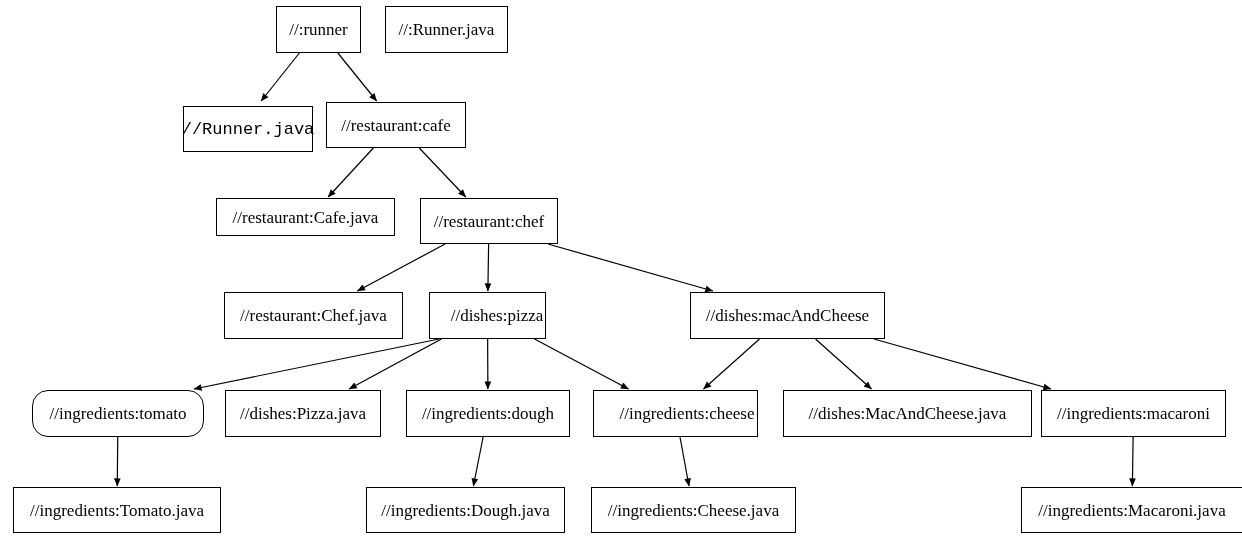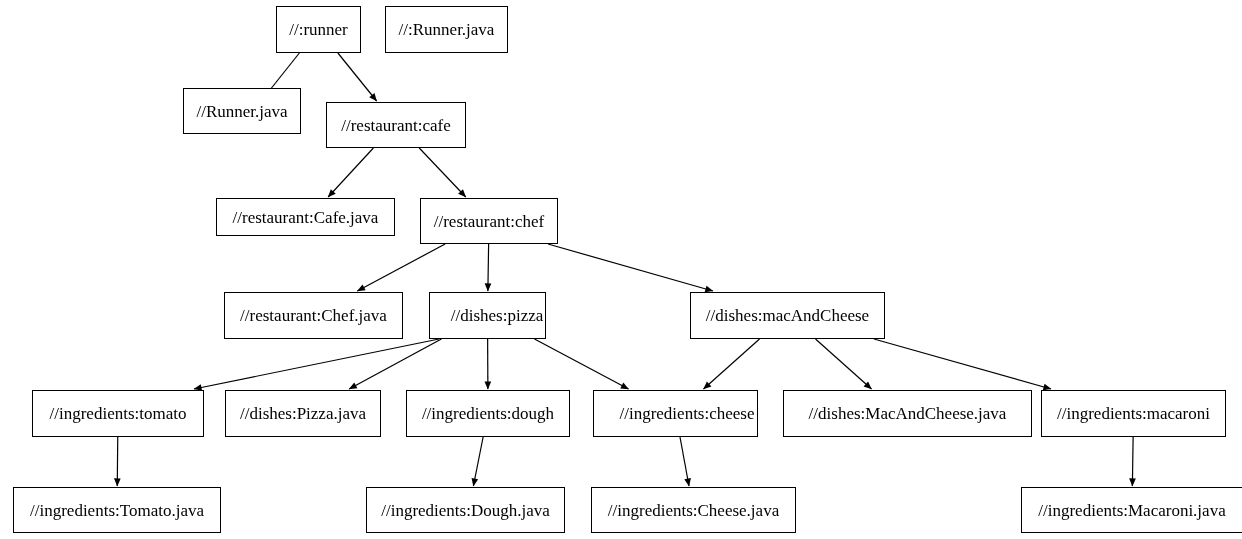--- a/index.html
+++ b/index.html
@@ -73,42 +73,42 @@
       <line x1="475.125" y1="437" x2="465.375" y2="486" class="edge" marker-end="url(#arrow)"></line>
       <line x1="672" y1="437" x2="681" y2="486" class="edge" marker-end="url(#arrow)"></line>
       <line x1="1125.125" y1="437" x2="1124.375" y2="486" class="edge" marker-end="url(#arrow)"></line>
     </svg>
     <div class="node" style="left: 268px; top: 6px; width: 85px; height: 47px;">
       <span>//:runner</span>
     </div>
     <div class="node" style="left: 377px; top: 6px; width: 123px; height: 47px;">
       <span>//:Runner.java</span>
     </div>
-    <div class="node" style="left: 175px; top: 88px; width: 118px; height: 46px;">
+    <div class="node" style="left: 175px; top: 106px; width: 130px; height: 46px; font-family: Liberation Mono, monospace;">
       <span>//Runner.java</span>
     </div>
     <div class="node" style="left: 318px; top: 102px; width: 140px; height: 46px;">
       <span>//restaurant:cafe</span>
     </div>
     <div class="node" style="left: 208px; top: 198px; width: 179px; height: 38px;">
       <span>//restaurant:Cafe.java</span>
     </div>
     <div class="node" style="left: 412px; top: 198px; width: 138px; height: 46px;">
       <span>//restaurant:chef</span>
     </div>
     <div class="node" style="left: 216px; top: 292px; width: 179px; height: 47px;">
       <span>//restaurant:Chef.java</span>
     </div>
     <div class="node" style="left: 421px; top: 292px; width: 117px; height: 47px; padding-left: 19px;">
       <span>//dishes:pizza</span>
     </div>
     <div class="node" style="left: 682px; top: 292px; width: 195px; height: 47px;">
       <span>//dishes:macAndCheese</span>
     </div>
-    <div class="node" style="left: 24px; top: 390px; width: 172px; height: 47px;">
+    <div class="node" style="left: 24px; top: 390px; width: 172px; height: 47px; border-radius: 16px;">
       <span>//ingredients:tomato</span>
     </div>
     <div class="node" style="left: 217px; top: 390px; width: 156px; height: 47px;">
       <span>//dishes:Pizza.java</span>
     </div>
     <div class="node" style="left: 398px; top: 390px; width: 164px; height: 47px;">
       <span>//ingredients:dough</span>
     </div>
     <div class="node" style="left: 585px; top: 390px; width: 165px; height: 47px; padding-left: 23px;">
       <span>//ingredients:cheese</span>

